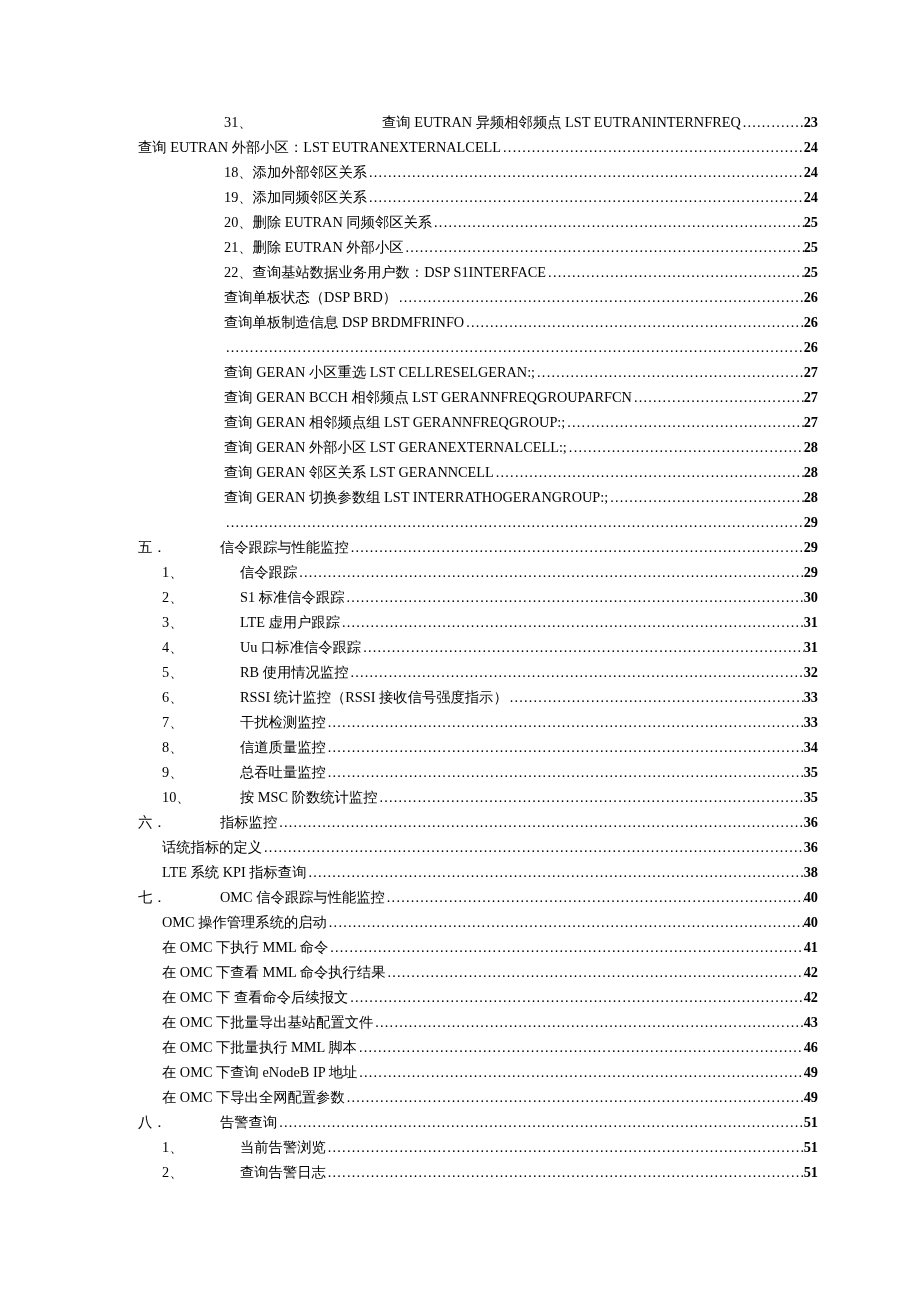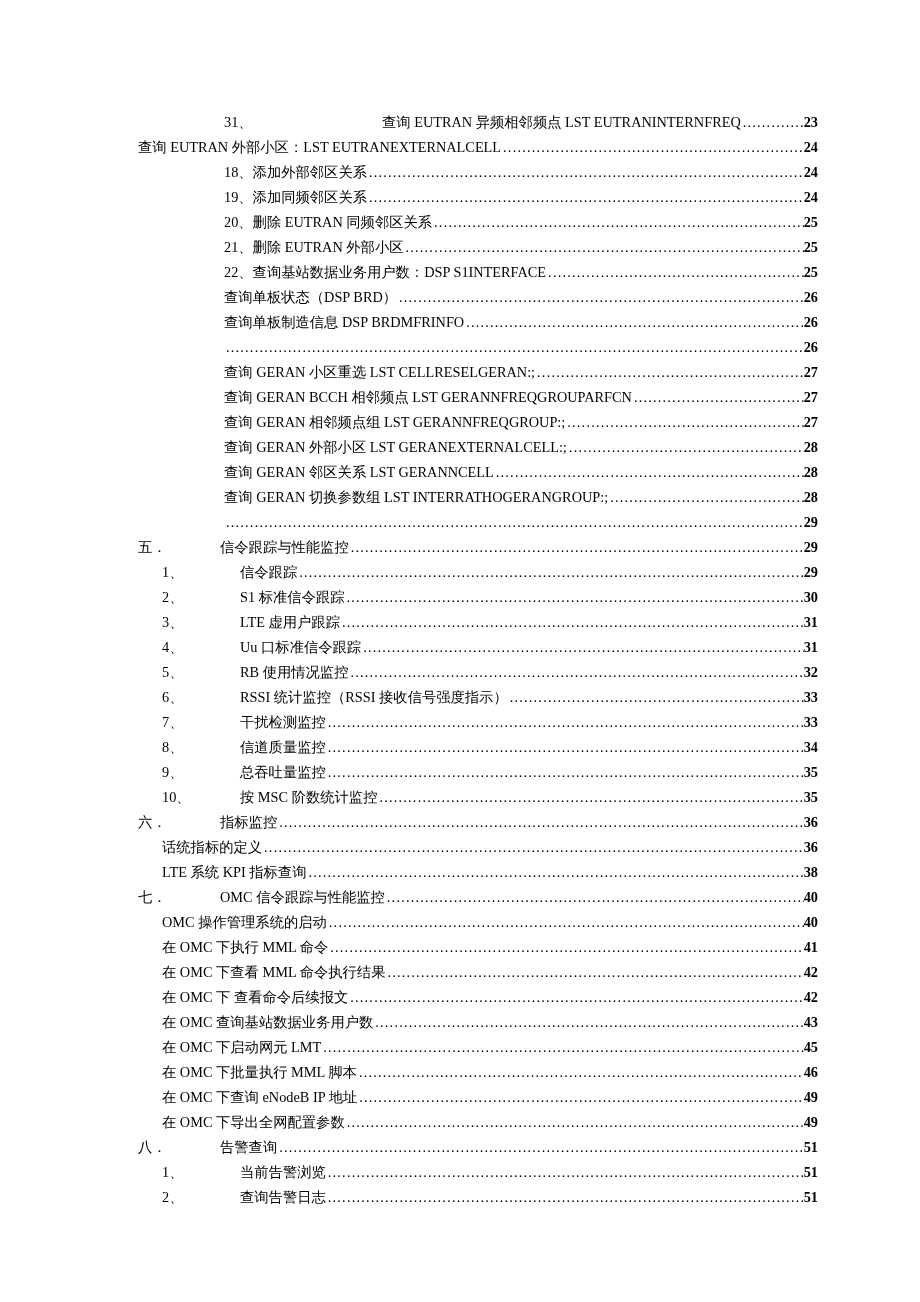--- a/index.html
+++ b/index.html
@@ -285,29 +285,23 @@
       <span class="pg">42</span>
     </div>
     <div class="toc-row lvl-sub">
       <span class="prefix"></span>
       <span class="label">在 OMC 下 查看命令后续报文</span>
       <span class="dots"></span>
       <span class="pg">42</span>
     </div>
     <div class="toc-row lvl-sub">
       <span class="prefix"></span>
-      <span class="label">在 OMC 查询基站数据业务用户数</span>
+      <span class="label">在 OMC 下批量导出基站配置文件</span>
       <span class="dots"></span>
       <span class="pg">43</span>
-    </div>
-    <div class="toc-row lvl-sub">
-      <span class="prefix"></span>
-      <span class="label">在 OMC 下启动网元 LMT</span>
-      <span class="dots"></span>
-      <span class="pg">45</span>
     </div>
     <div class="toc-row lvl-sub">
       <span class="prefix"></span>
       <span class="label">在 OMC 下批量执行 MML 脚本</span>
       <span class="dots"></span>
       <span class="pg">46</span>
     </div>
     <div class="toc-row lvl-sub">
       <span class="prefix"></span>
       <span class="label">在 OMC 下查询 eNodeB IP 地址</span>

